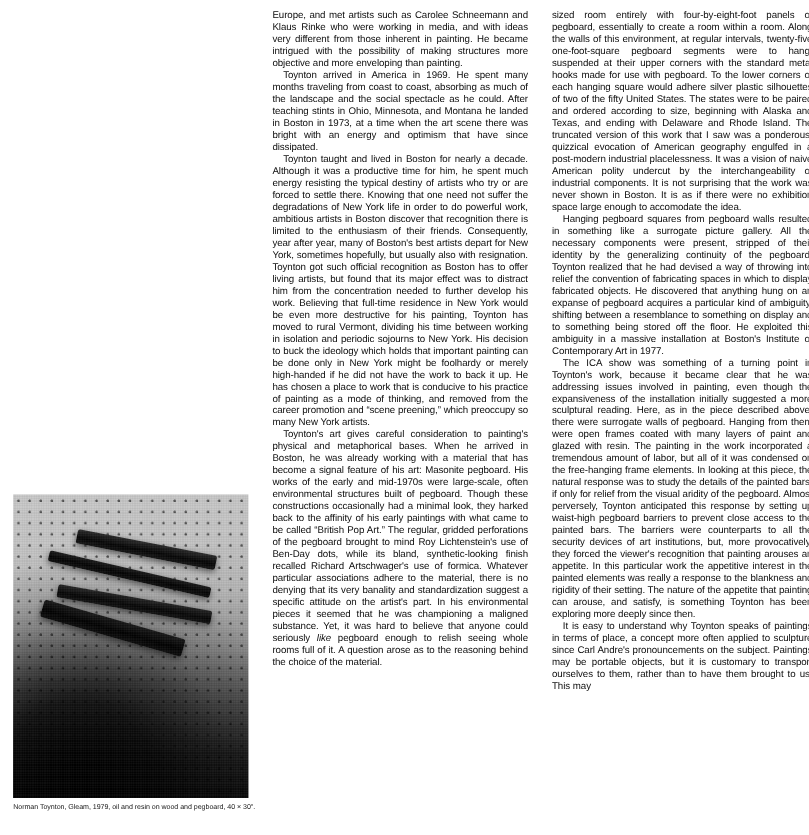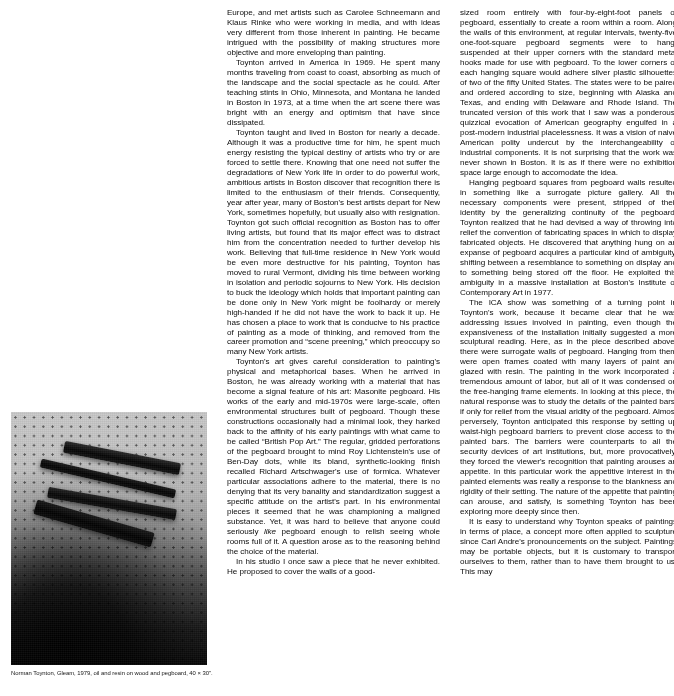--- a/index.html
+++ b/index.html
@@ -146,21 +146,20 @@
 
     </figure>
 
   </div>
 
   <div class="col body-text" id="col-mid">
       <p>Europe, and met artists such as Carolee Schneemann and Klaus Rinke who were working in media, and with ideas very different from those inherent in painting. He became intrigued with the possibility of making structures more objective and more enveloping than painting.</p>
       <p class="indent">Toynton arrived in America in 1969. He spent many months traveling from coast to coast, absorbing as much of the landscape and the social spectacle as he could. After teaching stints in Ohio, Minnesota, and Montana he landed in Boston in 1973, at a time when the art scene there was bright with an energy and optimism that have since dissipated.</p>
       <p class="indent">Toynton taught and lived in Boston for nearly a decade. Although it was a productive time for him, he spent much energy resisting the typical destiny of artists who try or are forced to settle there. Knowing that one need not suffer the degradations of New York life in order to do powerful work, ambitious artists in Boston discover that recognition there is limited to the enthusiasm of their friends. Consequently, year after year, many of Boston's best artists depart for New York, sometimes hopefully, but usually also with resignation. Toynton got such official recognition as Boston has to offer living artists, but found that its major effect was to distract him from the concentration needed to further develop his work. Believing that full-time residence in New York would be even more destructive for his painting, Toynton has moved to rural Vermont, dividing his time between working in isolation and periodic sojourns to New York. His decision to buck the ideology which holds that important painting can be done only in New York might be foolhardy or merely high-handed if he did not have the work to back it up. He has chosen a place to work that is conducive to his practice of painting as a mode of thinking, and removed from the career promotion and “scene preening,” which preoccupy so many New York artists.</p>
       <p class="indent">Toynton's art gives careful consideration to painting's physical and metaphorical bases. When he arrived in Boston, he was already working with a material that has become a signal feature of his art: Masonite pegboard. His works of the early and mid-1970s were large-scale, often environmental structures built of pegboard. Though these constructions occasionally had a minimal look, they harked back to the affinity of his early paintings with what came to be called “British Pop Art.” The regular, gridded perforations of the pegboard brought to mind Roy Lichtenstein's use of Ben-Day dots, while its bland, synthetic-looking finish recalled Richard Artschwager's use of formica. Whatever particular associations adhere to the material, there is no denying that its very banality and standardization suggest a specific attitude on the artist's part. In his environmental pieces it seemed that he was championing a maligned substance. Yet, it was hard to believe that anyone could seriously <em>like</em> pegboard enough to relish seeing whole rooms full of it. A question arose as to the reasoning behind the choice of the material.</p>
-      <p class="indent">In his studio I once saw a piece that he never exhibited. He proposed to cover the walls of a good-</p>
     </div>
 
   <div class="col body-text" id="col-right">
       <p>sized room entirely with four-by-eight-foot panels of pegboard, essentially to create a room within a room. Along the walls of this environment, at regular intervals, twenty-five one-foot-square pegboard segments were to hang, suspended at their upper corners with the standard metal hooks made for use with pegboard. To the lower corners of each hanging square would adhere silver plastic silhouettes of two of the fifty United States. The states were to be paired and ordered according to size, beginning with Alaska and Texas, and ending with Delaware and Rhode Island. The truncated version of this work that I saw was a ponderous, quizzical evocation of American geography engulfed in a post-modern industrial placelessness. It was a vision of naive American polity undercut by the interchangeability of industrial components. It is not surprising that the work was never shown in Boston. It is as if there were no exhibition space large enough to accomodate the idea.</p>
       <p class="indent">Hanging pegboard squares from pegboard walls resulted in something like a surrogate picture gallery. All the necessary components were present, stripped of their identity by the generalizing continuity of the pegboard. Toynton realized that he had devised a way of throwing into relief the convention of fabricating spaces in which to display fabricated objects. He discovered that anything hung on an expanse of pegboard acquires a particular kind of ambiguity, shifting between a resemblance to something on display and to something being stored off the floor. He exploited this ambiguity in a massive installation at Boston's Institute of Contemporary Art in 1977.</p>
       <p class="indent">The ICA show was something of a turning point in Toynton's work, because it became clear that he was addressing issues involved in painting, even though the expansiveness of the installation initially suggested a more sculptural reading. Here, as in the piece described above, there were surrogate walls of pegboard. Hanging from them were open frames coated with many layers of paint and glazed with resin. The painting in the work incorporated a tremendous amount of labor, but all of it was condensed on the free-hanging frame elements. In looking at this piece, the natural response was to study the details of the painted bars, if only for relief from the visual aridity of the pegboard. Almost perversely, Toynton anticipated this response by setting up waist-high pegboard barriers to prevent close access to the painted bars. The barriers were counterparts to all the security devices of art institutions, but, more provocatively, they forced the viewer's recognition that painting arouses an appetite. In this particular work the appetitive interest in the painted elements was really a response to the blankness and rigidity of their setting. The nature of the appetite that painting can arouse, and satisfy, is something Toynton has been exploring more deeply since then.</p>
       <p class="indent">It is easy to understand why Toynton speaks of paintings in terms of place, a concept more often applied to sculpture since Carl Andre's pronouncements on the subject. Paintings may be portable objects, but it is customary to transport ourselves to them, rather than to have them brought to us. This may</p>
     </div>
 
 </div>

